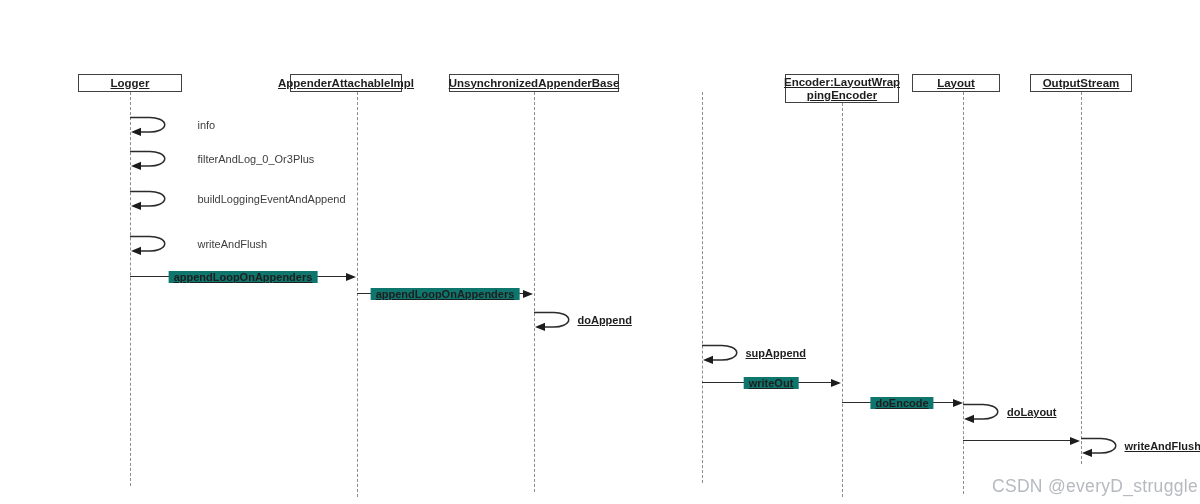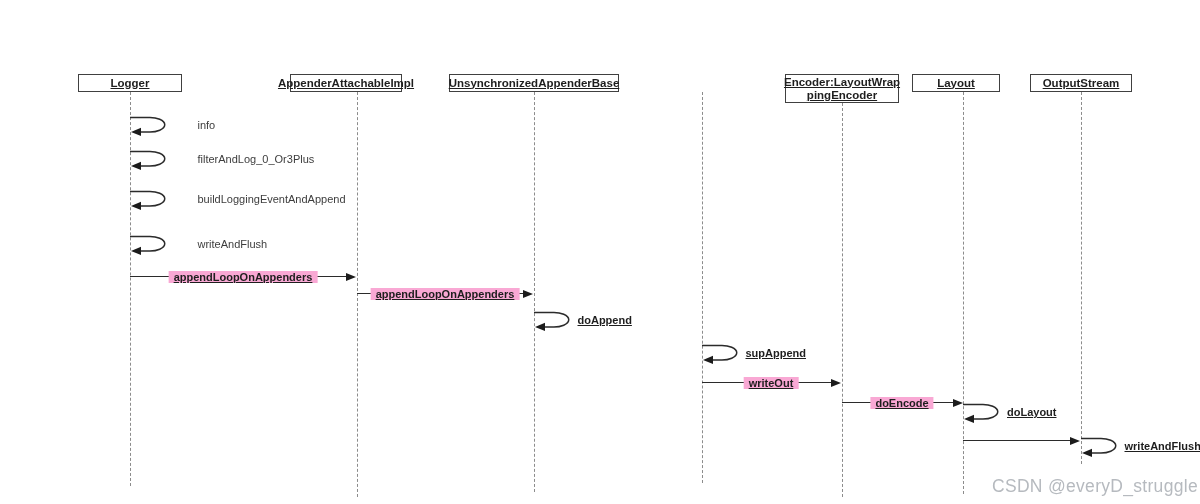--- a/index.html
+++ b/index.html
@@ -52,21 +52,21 @@
   }
   .lbl {
     white-space: nowrap;
     font-size: 11px;
     color: #1e1e1e;
   }
   .msg .lbl {
     position: absolute;
     left: 50%; top: 50%;
     transform: translate(-50%, -50%);
-    background: #f9a8d4;
+    background: #0f766e;
     padding: 0 5px;
   }
   .emph { font-weight: bold; text-decoration: underline; }
   .plain { font-weight: normal; color: #3d3d3d; padding-left: 24px; }
   .selfmsg { position: absolute; height: 22px; }
   .selfmsg svg { position: absolute; left: 0; top: 0; display: block; }
   .selfmsg .lbl {
     position: absolute;
     left: 44px; top: 50%;
     transform: translateY(-50%);

